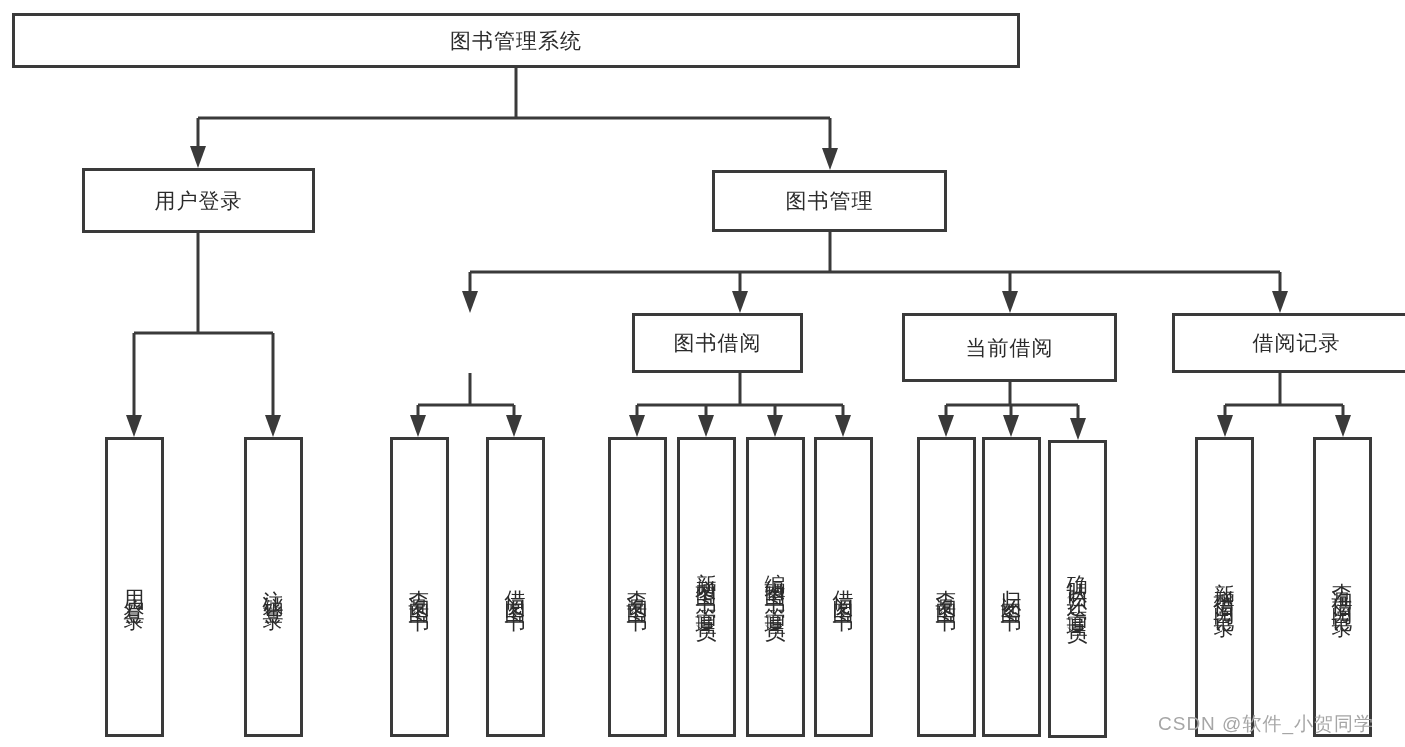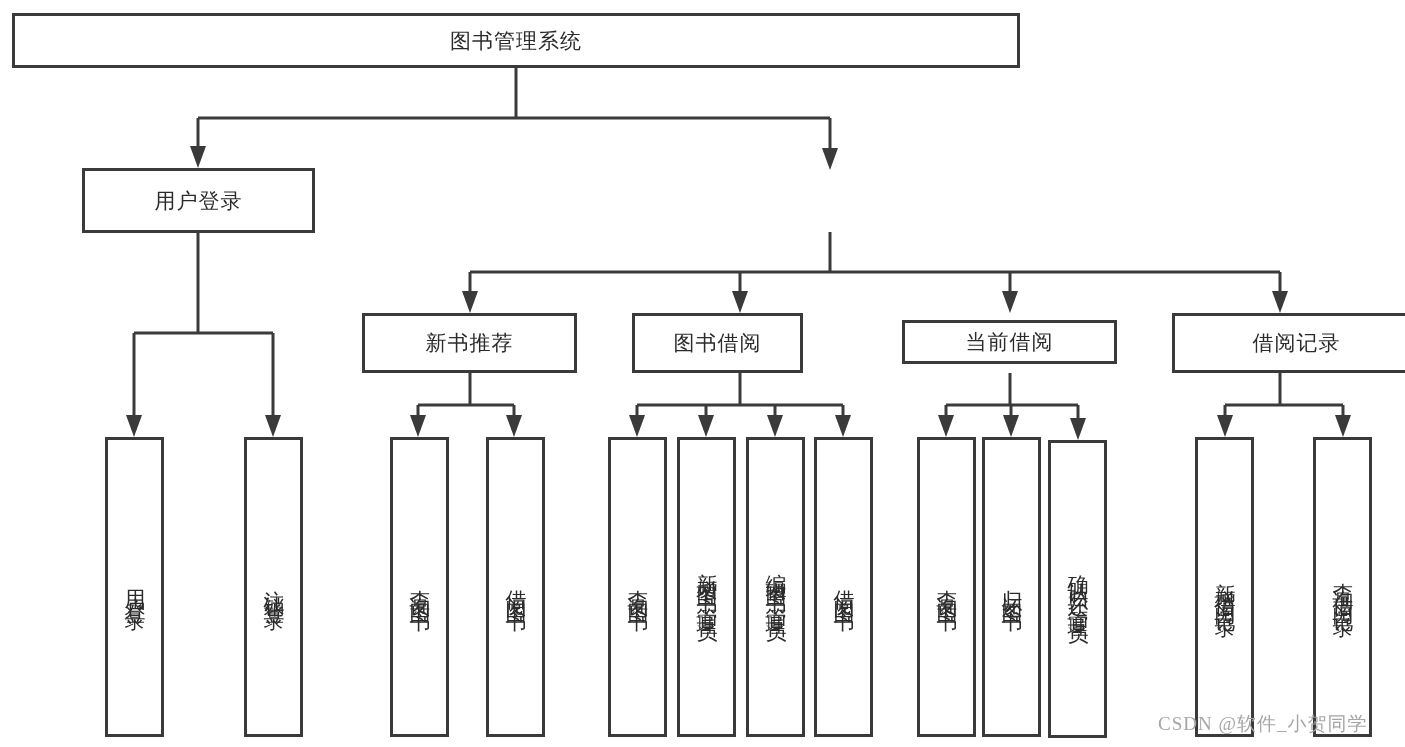--- a/index.html
+++ b/index.html
@@ -24,21 +24,21 @@
     white-space:nowrap;
   }
   .watermark{
     position:absolute;left:1158px;top:711px;z-index:5;
     font-size:19px;letter-spacing:1px;color:#a6a6a6;
   }
 </style>
 </head>
 <body>
 
-<div style="position:absolute;inset:0;font-family:Liberation Serif, serif;">
+<div style="position:absolute;inset:0;">
 
   <svg id="connectors" viewBox="0 0 1405 747" xmlns="http://www.w3.org/2000/svg">
 
     <path d="M516 68 V118"></path>
     <path d="M198 233 V333"></path>
     <path d="M830 232 V272"></path>
     <path d="M470 373 V405"></path>
     <path d="M740 373 V405"></path>
     <path d="M1010 373 V405"></path>
     <path d="M1280 373 V405"></path>
@@ -91,28 +91,28 @@
       <polygon points="1335,415 1351,415 1343,437"></polygon>
   </svg>
 
   <div class="box hbox" style="left:12px;top:13px;width:1008px;height:55px;">
     <span>图书管理系统</span>
   </div>
 
   <div class="box hbox" style="left:82px;top:168px;width:233px;height:65px;">
     <span>用户登录</span>
   </div>
+  <div class="box hbox" style="left:712px;top:170px;width:235px;height:62px;">
+    <span>图书管理</span>
+  </div>
 
-  <div class="box hbox" style="left:362px;top:313px;width:215px;height:60px;">
-    <span>新书推荐</span>
-  </div>
   <div class="box hbox" style="left:632px;top:313px;width:171px;height:60px;">
     <span>图书借阅</span>
   </div>
-  <div class="box hbox" style="left:902px;top:313px;width:215px;height:44px;margin-top:7px;">
+  <div class="box hbox" style="left:902px;top:313px;width:215px;height:69px;">
     <span>当前借阅</span>
   </div>
   <div class="box hbox" style="left:1172px;top:313px;width:249px;height:60px;">
     <span>借阅记录</span>
   </div>
 
   <div class="box vbox" style="left:105px;top:437px;width:59px;height:300px;">
     <span class="vlabel">用户登录</span>
   </div>
   <div class="box vbox" style="left:244px;top:437px;width:59px;height:300px;">

